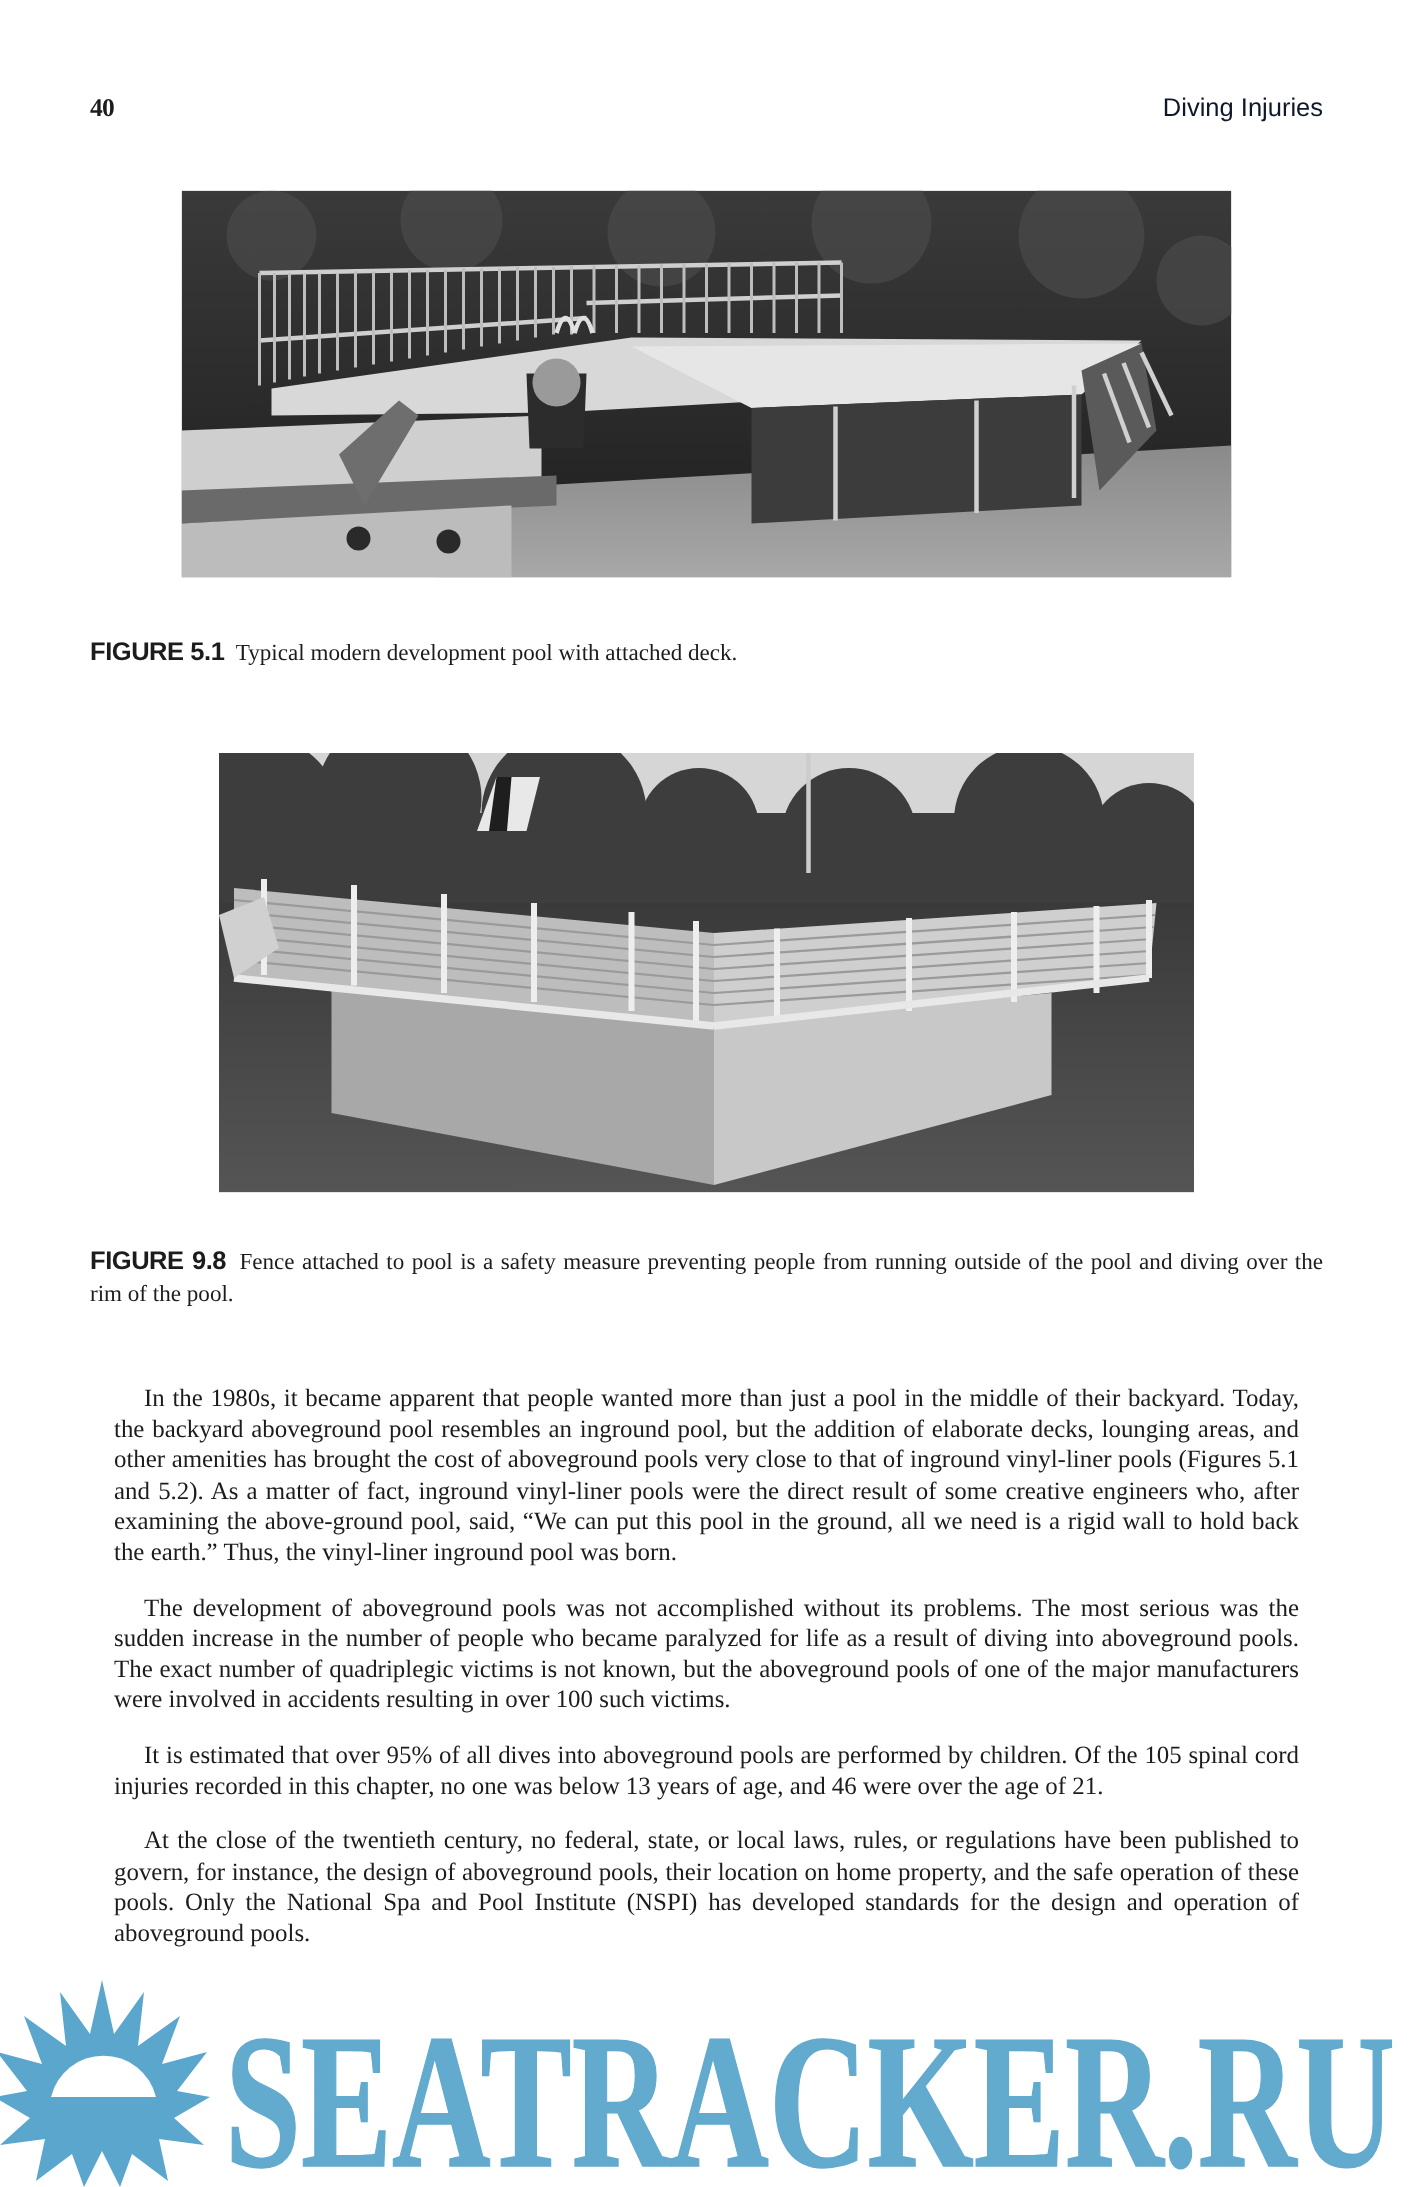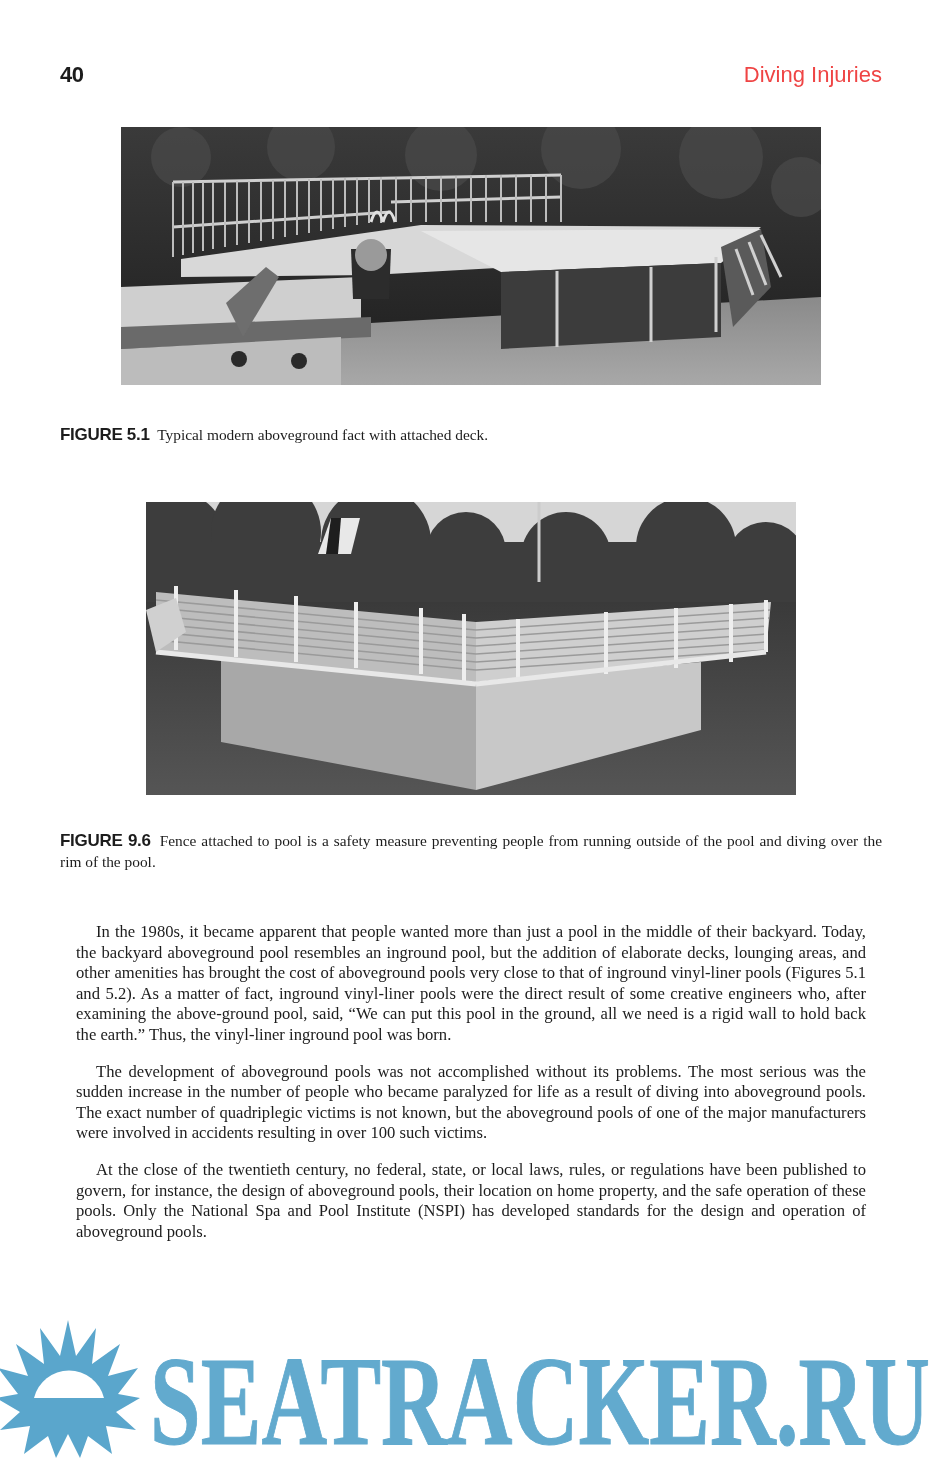--- a/index.html
+++ b/index.html
@@ -1,19 +1,19 @@
 <!DOCTYPE html>
 <html><head>
 <meta charset="utf-8">
 <style>
   html, body { margin: 0; padding: 0; background: #ffffff; }
   body { width: 944px; height: 1458px; position: relative; overflow: hidden; font-family: "Liberation Serif", serif; color: #1c1c1c; }
   .running-head { position: absolute; top: 62px; left: 60px; right: 62px; height: 24px; }
-  .page-num { position: absolute; left: 0; top: 0; font-family: Liberation Sans, sans-serif; font-weight: bold; font-size: 22px; letter-spacing: -0.5px; }
-  .chapter-title { position: absolute; right: 0; top: 0; font-family: "Liberation Sans", sans-serif; font-size: 22px; color: #ef4444; }
+  .page-num { position: absolute; left: 0; top: 0; font-family: Liberation Serif, serif; font-weight: bold; font-size: 17px; letter-spacing: -0.5px; }
+  .chapter-title { position: absolute; right: 0; top: 0; font-family: "Liberation Sans", sans-serif; font-size: 17px; color: #0f172a; }
 
   .photo { position: absolute; overflow: hidden; }
   .photo svg { display: block; width: 100%; height: 100%; }
   #photo1 { left: 121px; top: 127px; width: 700px; height: 258px; }
   #photo2 { left: 146px; top: 502px; width: 650px; height: 293px; }
 
   .caption { position: absolute; left: 60px; right: 62px; font-size: 15.4px; line-height: 21px; }
   .caption .fig-label { font-family: "Liberation Sans", sans-serif; font-weight: bold; font-size: 17px; margin-right: 4px; letter-spacing: -0.3px; }
   #cap1 { top: 424px; }
   #cap2 { top: 830px; text-align: justify; }
@@ -111,21 +111,21 @@
     <circle cx="250" cy="128" r="16" fill="#9a9a9a"></circle>
     <path d="M105 176 L145 140 L158 150 L122 210 Z" fill="#6e6e6e"></path>
     <circle cx="118" cy="232" r="8" fill="#2a2a2a"></circle>
       <circle cx="178" cy="234" r="8" fill="#2a2a2a"></circle>
     <path d="M250 95 Q256 75 262 95 M262 95 Q268 75 274 95" stroke="#e0e0e0" stroke-width="3" fill="none"></path>
   </svg>
 </div>
 
 <div class="caption" id="cap1">
   <span class="fig-label">FIGURE 5.1</span>
-  <span>Typical modern aboveground fact with attached deck.</span>
+  <span>Typical modern development pool with attached deck.</span>
 </div>
 
 <div class="photo" id="photo2" title="Black-and-white photo of a rectangular aboveground pool with a louvered fence attached around its rim, trees and an umbrella behind">
   <svg viewBox="0 0 650 293" preserveAspectRatio="none">
     <defs>
       <linearGradient id="g2grass" x1="0" y1="0" x2="0" y2="1">
         <stop offset="0" stop-color="#3a3a3a"></stop>
           <stop offset="1" stop-color="#555555"></stop>
       </linearGradient>
     </defs>
@@ -175,27 +175,28 @@
       <line x1="585" y1="102" x2="585" y2="160"></line>
         <line x1="620" y1="98" x2="620" y2="150"></line>
     </g>
     <line x1="10" y1="150" x2="330" y2="182" stroke="#e8e8e8" stroke-width="5"></line>
     <line x1="330" y1="182" x2="620" y2="150" stroke="#e8e8e8" stroke-width="5"></line>
     <path d="M0 108 L30 96 L40 130 L10 150 Z" fill="#d0d0d0"></path>
   </svg>
 </div>
 
 <div class="caption" id="cap2">
-  <span class="fig-label">FIGURE 9.6</span>
+  <span class="fig-label">FIGURE 9.8</span>
   <span>Fence attached to pool is a safety measure preventing people from running outside of the pool and diving over the rim of the pool.</span>
 </div>
 
 <div class="body-text">
   <p>In the 1980s, it became apparent that people wanted more than just a pool in the middle of their backyard. Today, the backyard aboveground pool resembles an inground pool, but the addition of elaborate decks, lounging areas, and other amenities has brought the cost of aboveground pools very close to that of inground vinyl-liner pools (Figures 5.1 and 5.2). As a matter of fact, inground vinyl-liner pools were the direct result of some creative engineers who, after examining the above-ground pool, said, “We can put this pool in the ground, all we need is a rigid wall to hold back the earth.” Thus, the vinyl-liner inground pool was born.</p>
   <p>The development of aboveground pools was not accomplished without its problems. The most serious was the sudden increase in the number of people who became paralyzed for life as a result of diving into aboveground pools. The exact number of quadriplegic victims is not known, but the aboveground pools of one of the major manufacturers were involved in accidents resulting in over 100 such victims.</p>
+  <p>It is estimated that over 95% of all dives into aboveground pools are performed by children. Of the 105 spinal cord injuries recorded in this chapter, no one was below 13 years of age, and 46 were over the age of 21.</p>
   <p>At the close of the twentieth century, no federal, state, or local laws, rules, or regulations have been published to govern, for instance, the design of aboveground pools, their location on home property, and the safe operation of these pools. Only the National Spa and Pool Institute (NSPI) has developed standards for the design and operation of aboveground pools.</p>
 </div>
 
 <div class="watermark">
   <svg width="944" height="138" viewBox="0 0 944 138">
     <g fill="#5aa6cc">
       <polygon points="68,0 76,36 96,8 92,44 120,24 108,56 138,48 118,74 140,78 116,92 136,110 106,106 112,134 88,116 80,138 68,114 56,138 48,116 24,134 30,106 0,110 20,92 -4,78 18,74 -2,48 28,56 16,24 44,44 40,8 60,36"></polygon>
       <path d="M34 78 A36 36 0 0 1 104 78 Z" fill="#ffffff"></path>
     </g>
     <text x="150" y="124" font-family="Liberation Serif, serif" font-weight="bold" font-size="128" textLength="780" lengthAdjust="spacingAndGlyphs" fill="#5aa6cc" stroke="#5aa6cc" stroke-width="1" opacity="0.95">SEATRACKER.RU</text>

